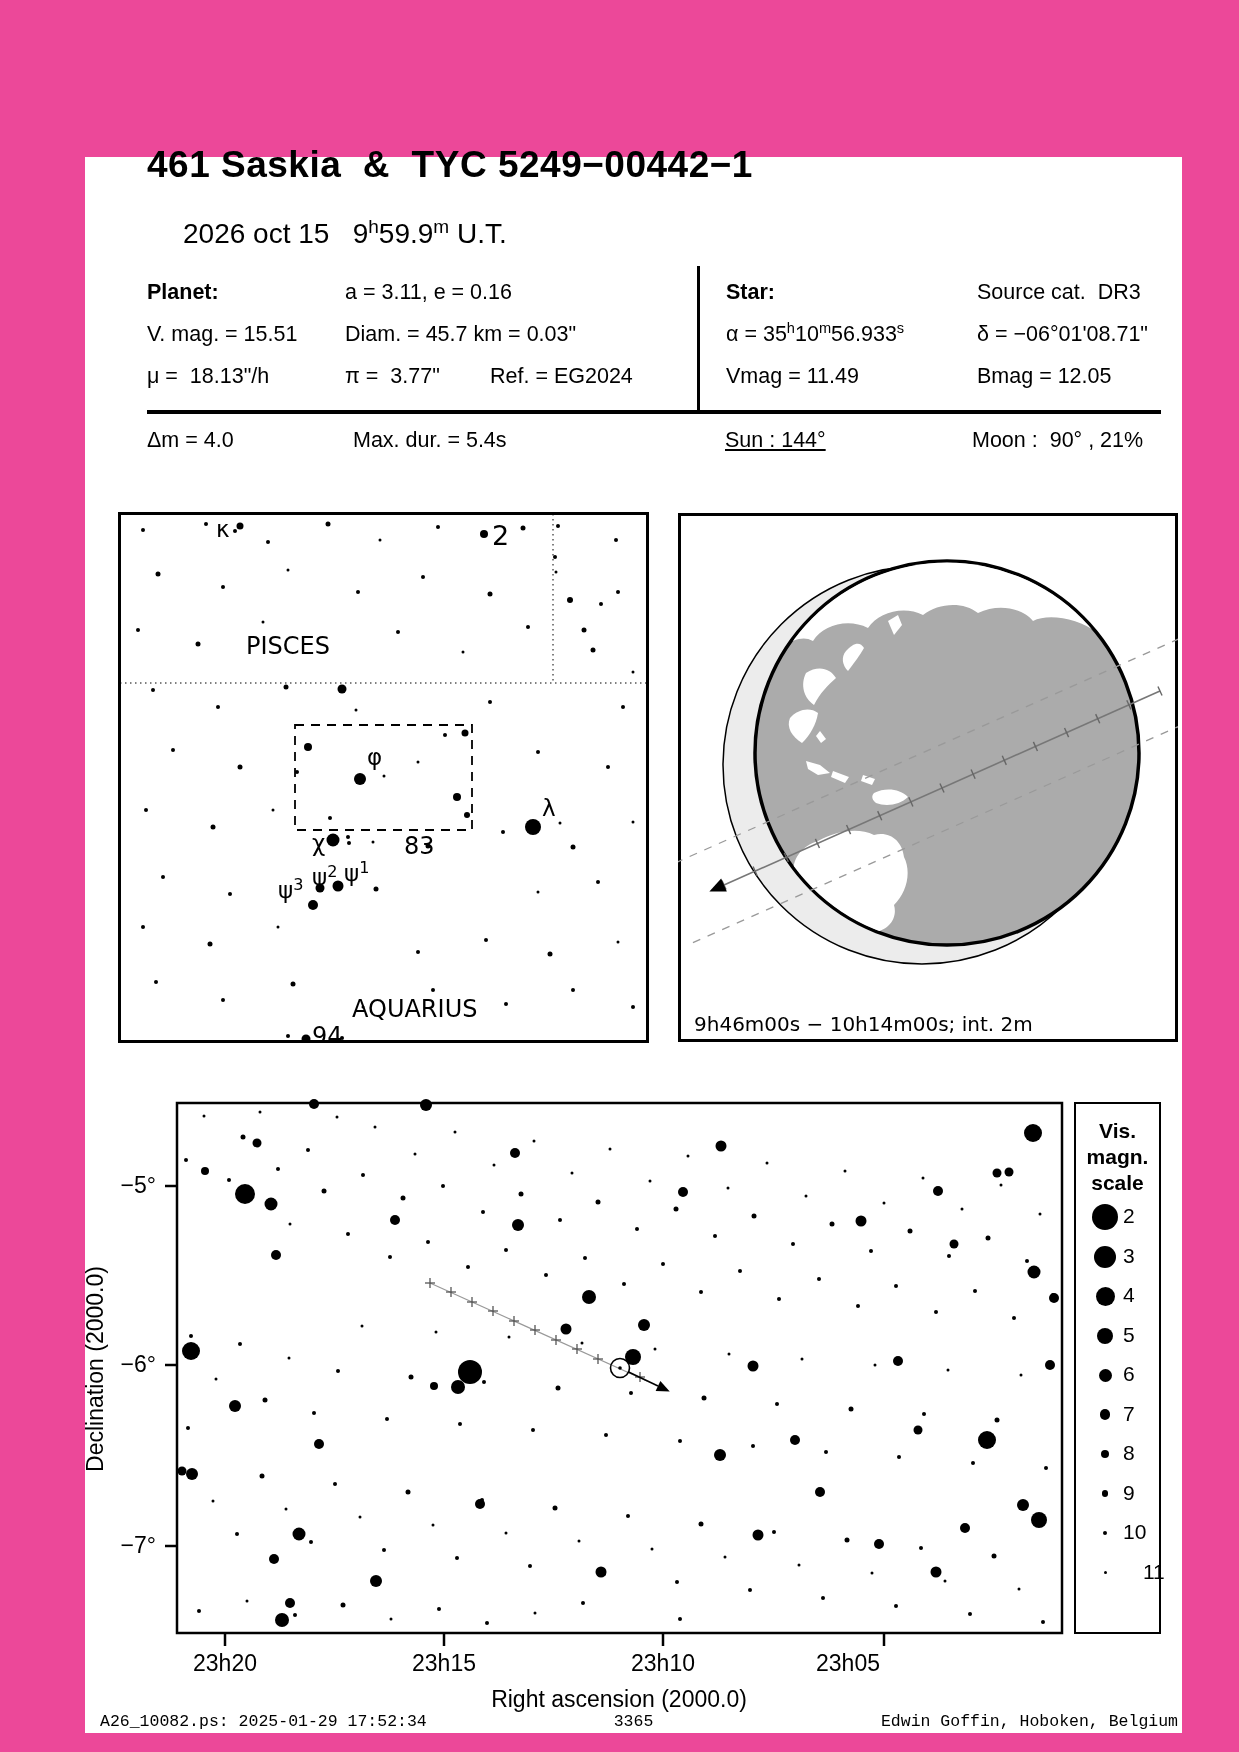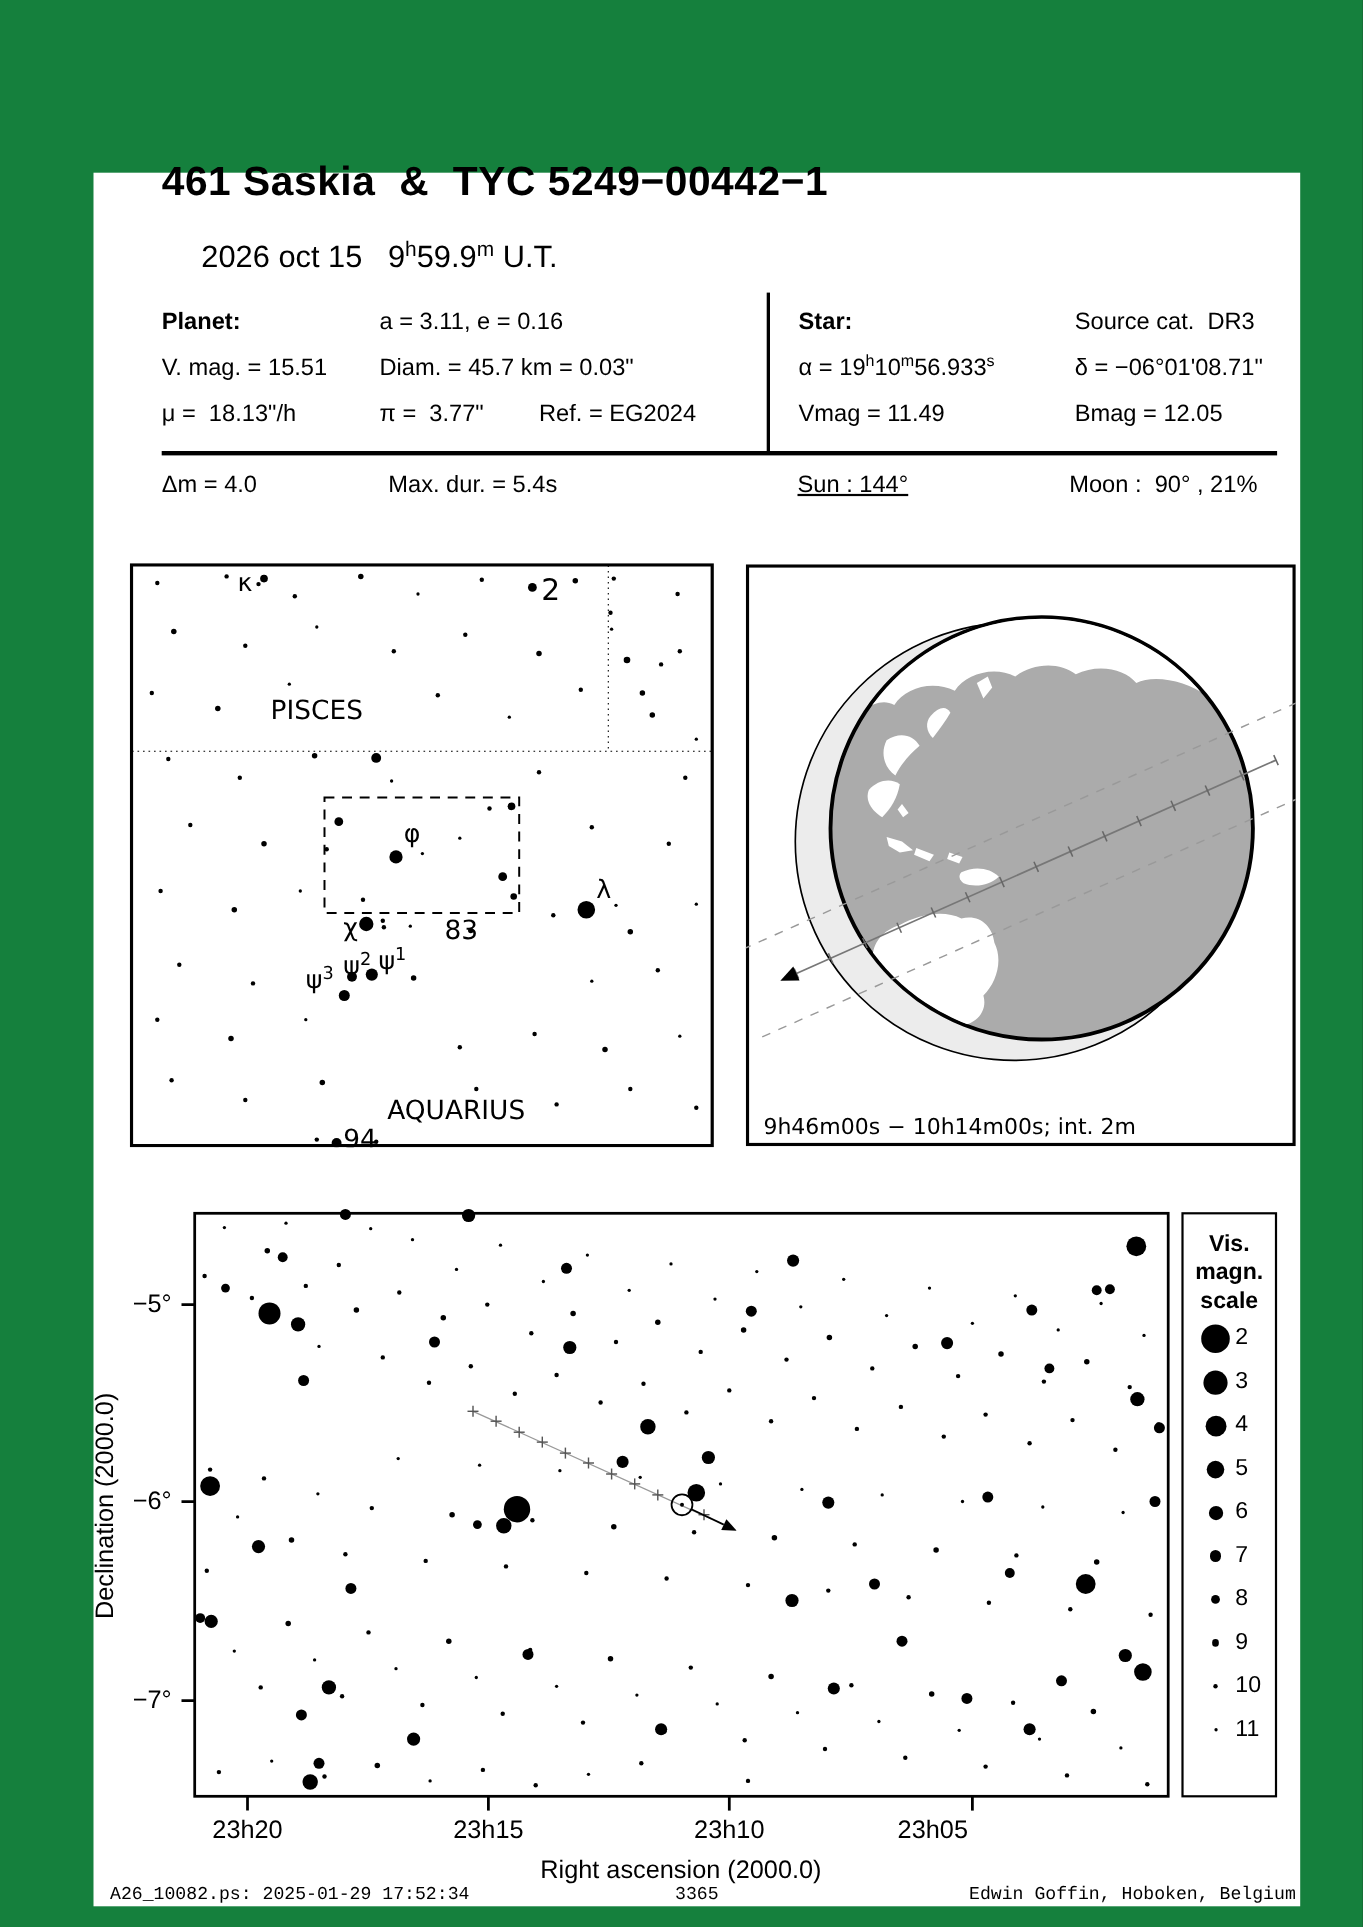--- a/index.html
+++ b/index.html
@@ -1,16 +1,16 @@
 <!DOCTYPE html>
 <html><head>
 <meta charset="utf-8">
 <style>
   html,body{margin:0;padding:0;background:#222;}
-  #stage{position:relative;width:1239px;height:1752px;background:#15803d;overflow:hidden;
+  #stage{position:relative;width:1239px;height:1752px;background:#ec4899;overflow:hidden;
          font-family:"Liberation Sans",sans-serif;color:#000;}
   #sheet{position:absolute;left:85px;top:157px;width:1097px;height:1576px;background:#ffffff;}
   .abs{position:absolute;}
   .t{position:absolute;white-space:pre;}
   #page-title{left:147px;top:144px;font-size:37px;font-weight:bold;letter-spacing:.5px;}
   #date-line{left:183px;top:218px;font-size:28px;}
   sup.u{font-size:68%;vertical-align:super;line-height:0;}
   .info{font-size:21.5px;}
   .b{font-weight:bold;}
   #rule-h{left:147px;top:410px;width:1014px;height:4px;background:#000;}
@@ -47,21 +47,21 @@
   <div class="t info" style="left:147px;top:322px;">V. mag. = 15.51</div>
   <div class="t info" style="left:345px;top:322px;">Diam. = 45.7 km = 0.03"</div>
   <div class="t info" style="left:147px;top:364px;">μ =  18.13"/h</div>
   <div class="t info" style="left:345px;top:364px;">π =  3.77"</div>
   <div class="t info" style="left:490px;top:364px;">Ref. = EG2024</div>
 
   <div class="abs" id="rule-v"></div>
 
   <div class="t info b" style="left:726px;top:280px;">Star:</div>
   <div class="t info" style="left:977px;top:280px;">Source cat.  DR3</div>
-  <div class="t info" style="left:726px;top:322px;"><span>α = 19</span><sup class="u">h</sup><span>10</span><sup class="u">m</sup><span>56.933</span><sup class="u">s</sup></div>
+  <div class="t info" style="left:726px;top:322px;"><span>α = 35</span><sup class="u">h</sup><span>10</span><sup class="u">m</sup><span>56.933</span><sup class="u">s</sup></div>
   <div class="t info" style="left:977px;top:322px;">δ = −06°01'08.71"</div>
   <div class="t info" style="left:726px;top:364px;">Vmag = 11.49</div>
   <div class="t info" style="left:977px;top:364px;">Bmag = 12.05</div>
 
   <div class="abs" id="rule-h"></div>
 
   <div class="t info" style="left:147px;top:428px;">Δm = 4.0</div>
   <div class="t info" style="left:353px;top:428px;">Max. dur. = 5.4s</div>
   <div class="t info" style="left:725px;top:428px;text-decoration:underline;">Sun : 144°</div>
   <div class="t info" style="left:972px;top:428px;">Moon :  90° , 21%</div>
@@ -502,21 +502,21 @@
         <div class="leg-num" style="top: 258px;">6</div>
         <div class="leg-dot" style="left: 23.8px; top: 305.3px; width: 10.4px; height: 10.4px;"></div>
         <div class="leg-num" style="top: 297.5px;">7</div>
         <div class="leg-dot" style="left: 24.8px; top: 345.8px; width: 8.4px; height: 8.4px;"></div>
         <div class="leg-num" style="top: 337px;">8</div>
         <div class="leg-dot" style="left: 25.8px; top: 386.3px; width: 6.4px; height: 6.4px;"></div>
         <div class="leg-num" style="top: 376.5px;">9</div>
         <div class="leg-dot" style="left: 26.7px; top: 426.7px; width: 4.6px; height: 4.6px;"></div>
         <div class="leg-num" style="top: 416px;">10</div>
         <div class="leg-dot" style="left: 27.5px; top: 467px; width: 3px; height: 3px;"></div>
-        <div class="leg-num" style="top: 455.5px;">11</div>
+        <div class="leg-num" style="top: 455.5px; margin-left: 20px;">11</div>
       </div>
   </div>
 
   <div class="abs" id="footer">
     <span class="fl">A26_10082.ps: 2025-01-29 17:52:34</span>
     <span class="fc">3365</span>
     <span class="fr">Edwin Goffin, Hoboken, Belgium</span>
   </div>
 </div>
 

